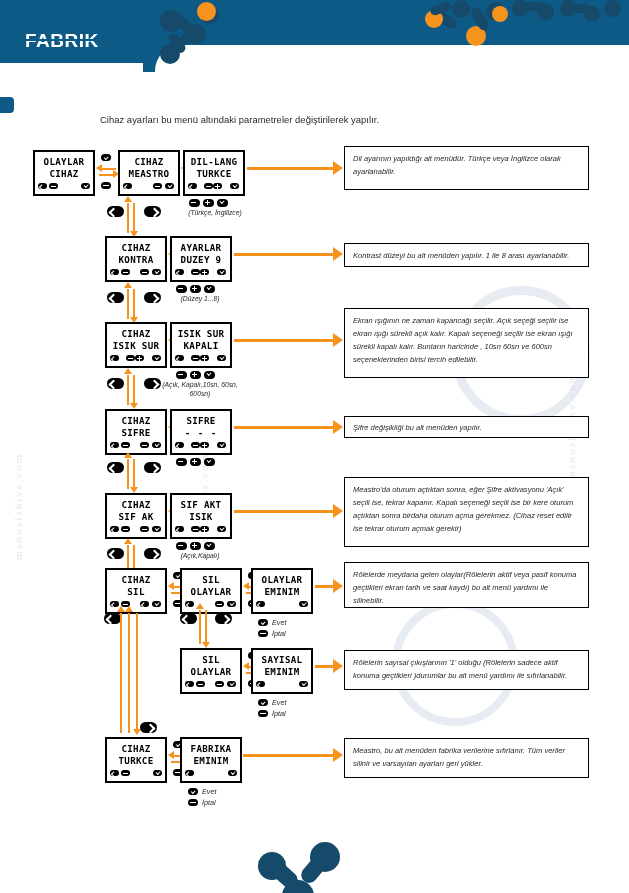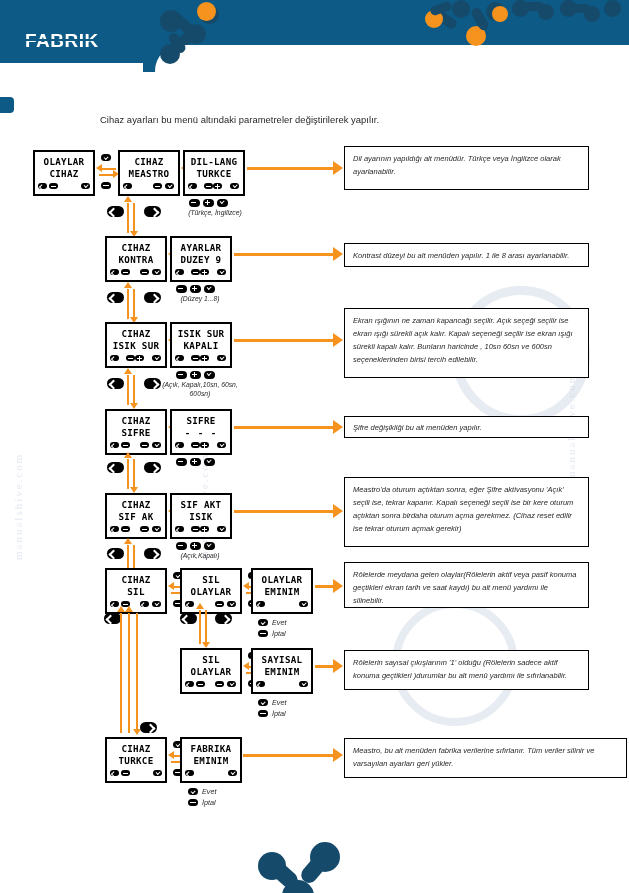--- a/index.html
+++ b/index.html
@@ -834,21 +834,21 @@
     <span>Evet</span>
   </div>
   <div class="row">
     <span class="key back"></span>
     <span>İptal</span>
   </div>
 </div>
 
 <div class="oarrow oarrow-h" style="left:243px; top:754px; width:92px; height:3px;"></div>
 <div class="ahead big-right" style="left:333px; top:748px;"></div>
-<div class="descbox" style="left:344px; top:738px; width:283px; height:40px;">Meastro, bu alt menüden fabrika verilerine sıfırlanır. Tüm veriler silinir ve varsayılan ayarları geri yükler.</div>
+<div class="descbox" style="left:344px; top:738px; width:245px; height:40px;">Meastro, bu alt menüden fabrika verilerine sıfırlanır. Tüm veriler silinir ve varsayılan ayarları geri yükler.</div>
 
 <div id="footer-logo">
   <div class="blob dark" style="position:absolute; left:0px; top:14px; width:28px; height:28px;"></div>
   <div class="blob dark" style="position:absolute; left:52px; top:4px; width:30px; height:30px;"></div>
   <div class="blob dark" style="position:absolute; left:24px; top:42px; width:32px; height:32px;"></div>
   <div class="bar" style="position:absolute; left:8px; top:28px; width:34px; height:16px; transform:rotate(42deg); border-radius:8px;"></div>
   <div class="bar" style="position:absolute; left:40px; top:22px; width:34px; height:16px; transform:rotate(-50deg); border-radius:8px;"></div>
 </div>
 
 </body></html>

